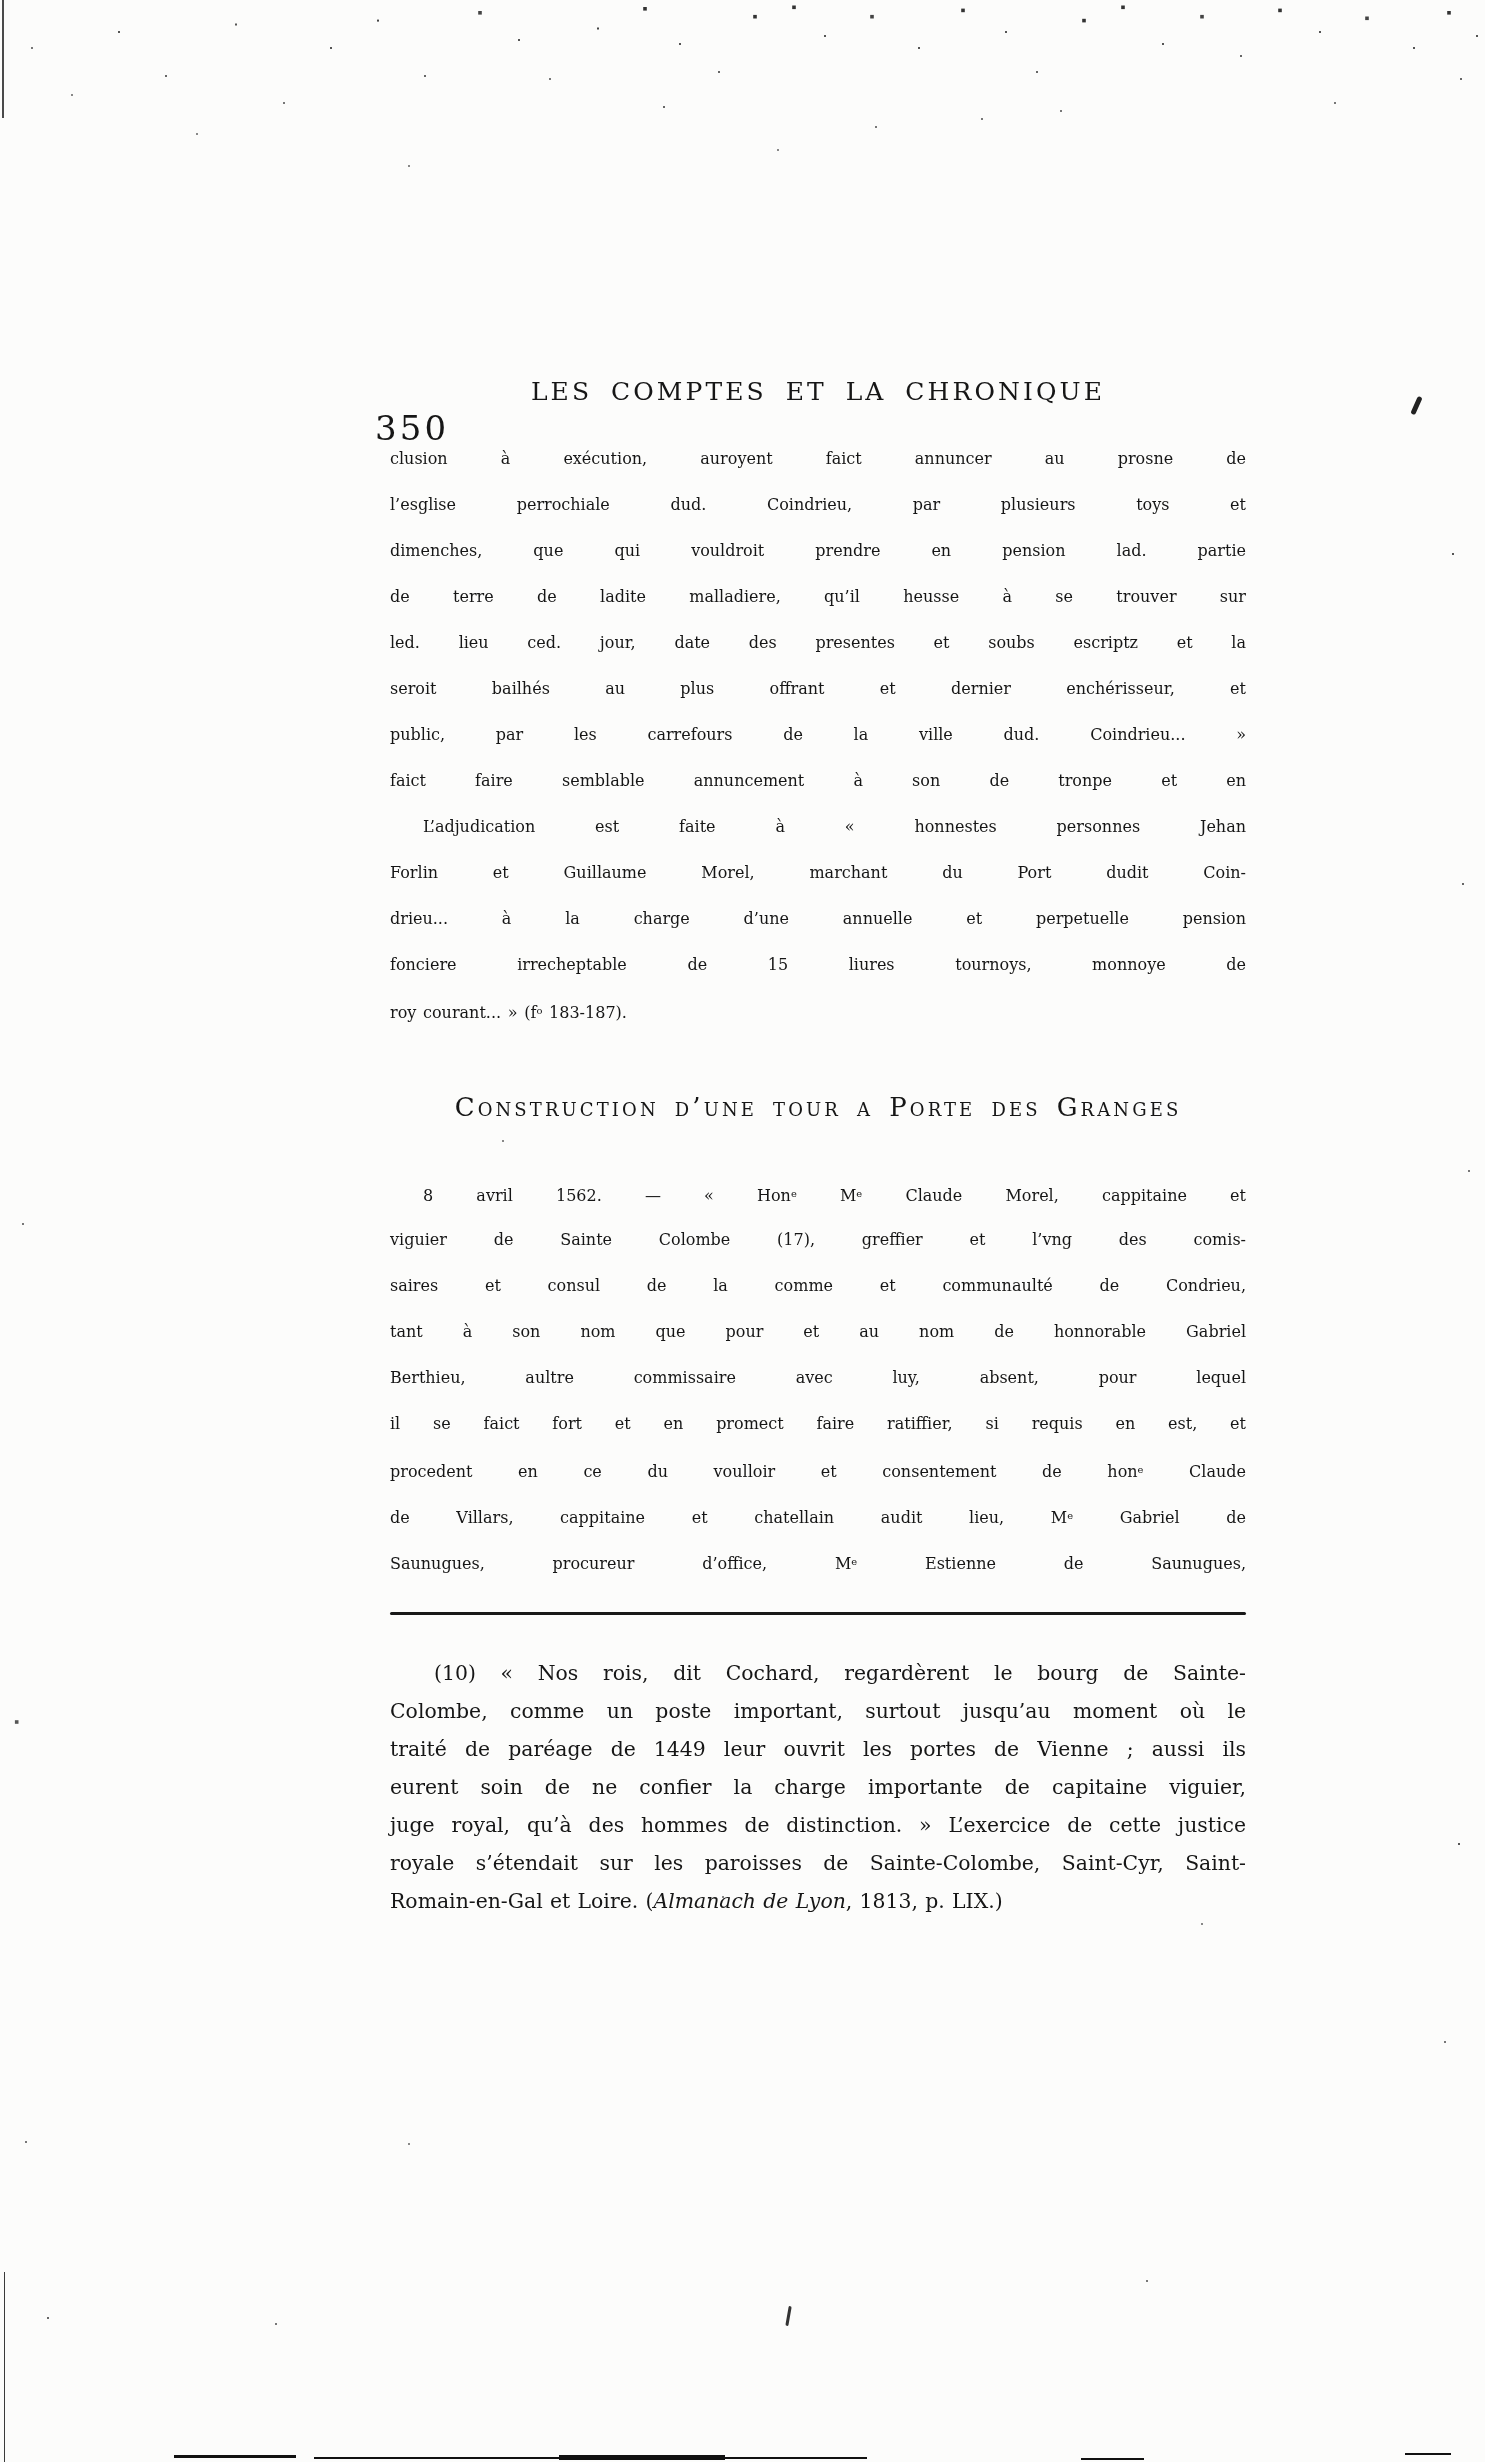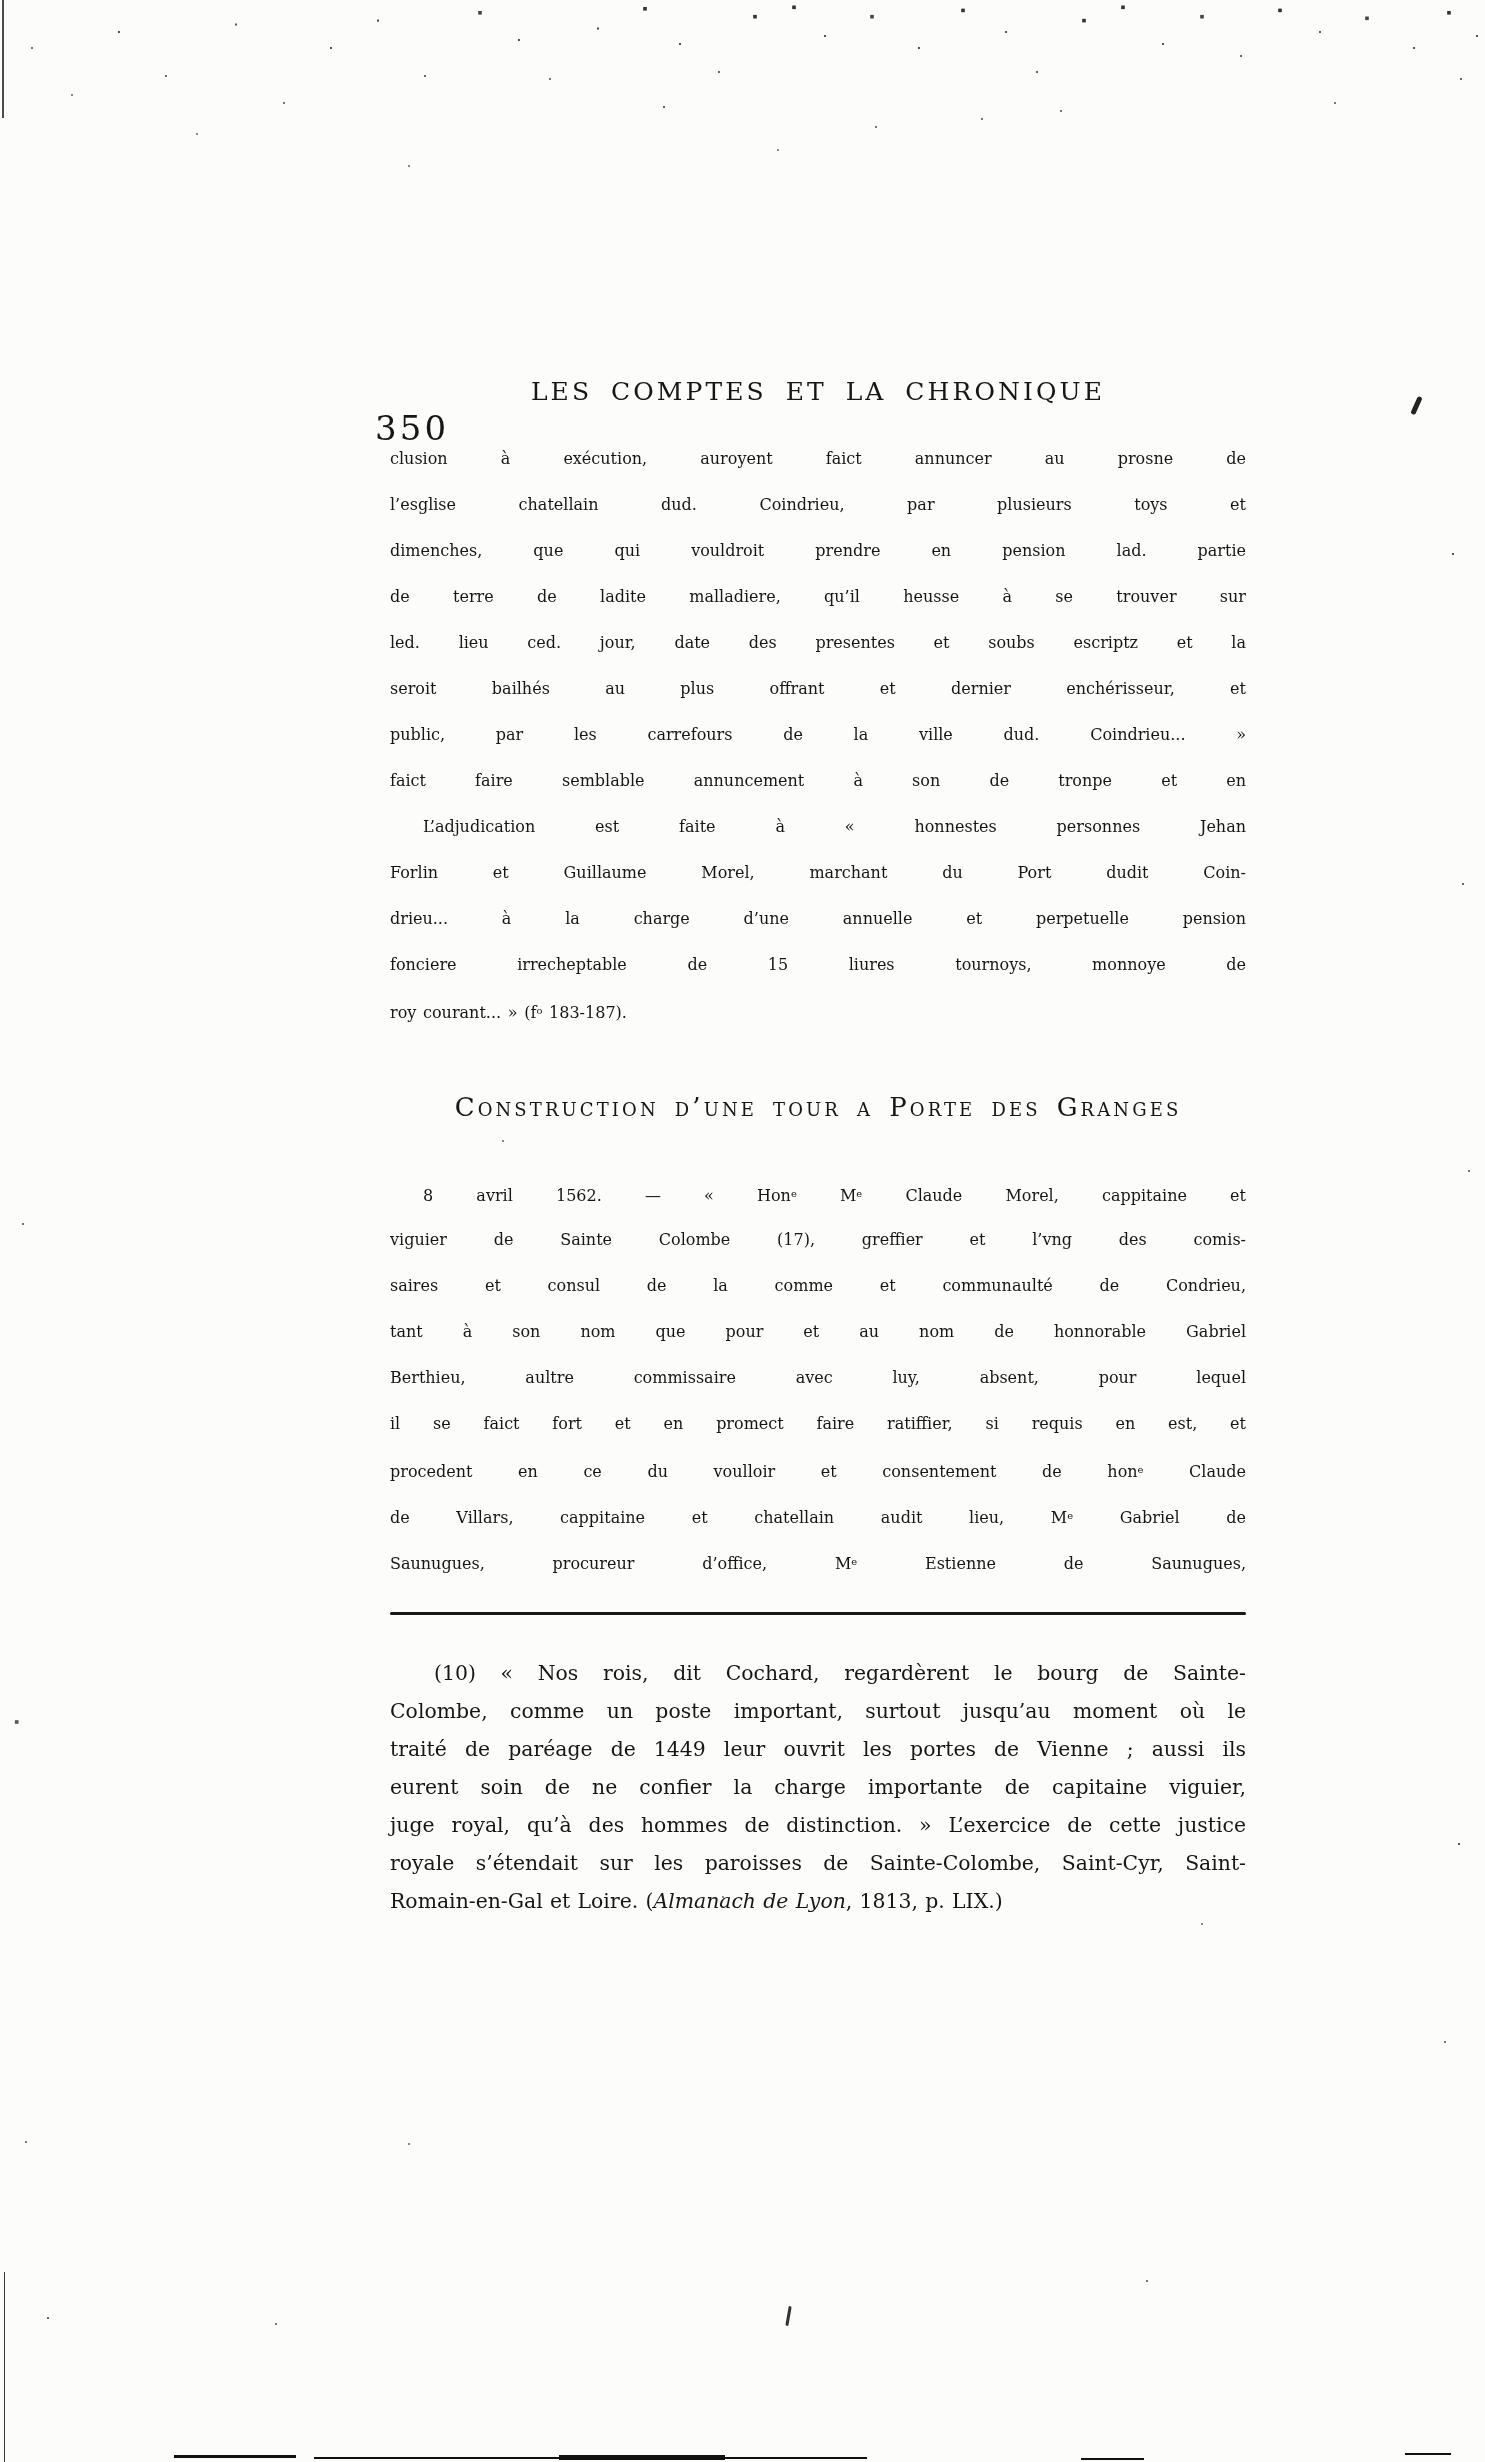--- a/index.html
+++ b/index.html
@@ -81,21 +81,21 @@
   <div class="bbar s3"></div>
   <div class="bbar s4"></div>
   <div class="bbar s5"></div>
 
   <div class="pagenum">350</div>
   <div class="runtitle">LES COMPTES ET LA CHRONIQUE</div>
 
   <div class="column">
 
     <div class="bline">clusion à exécution, auroyent faict annuncer au prosne de</div>
-    <div class="bline">l’esglise chatellain dud. Coindrieu, par plusieurs toys et</div>
+    <div class="bline">l’esglise perrochiale dud. Coindrieu, par plusieurs toys et</div>
     <div class="bline">dimenches, que qui vouldroit prendre en pension lad. partie</div>
     <div class="bline">de terre de ladite malladiere, qu’il heusse à se trouver sur</div>
     <div class="bline">led. lieu ced. jour, date des presentes et soubs escriptz et la</div>
     <div class="bline">seroit bailhés au plus offrant et dernier enchérisseur, et</div>
     <div class="bline">public, par les carrefours de la ville dud. Coindrieu... »</div>
     <div class="bline">faict faire semblable annuncement à son de tronpe et en</div>
 
     <div class="bline indent">L’adjudication est faite à « honnestes personnes Jehan</div>
     <div class="bline">Forlin et Guillaume Morel, marchant du Port dudit Coin-</div>
     <div class="bline">drieu... à la charge d’une annuelle et perpetuelle pension</div>

